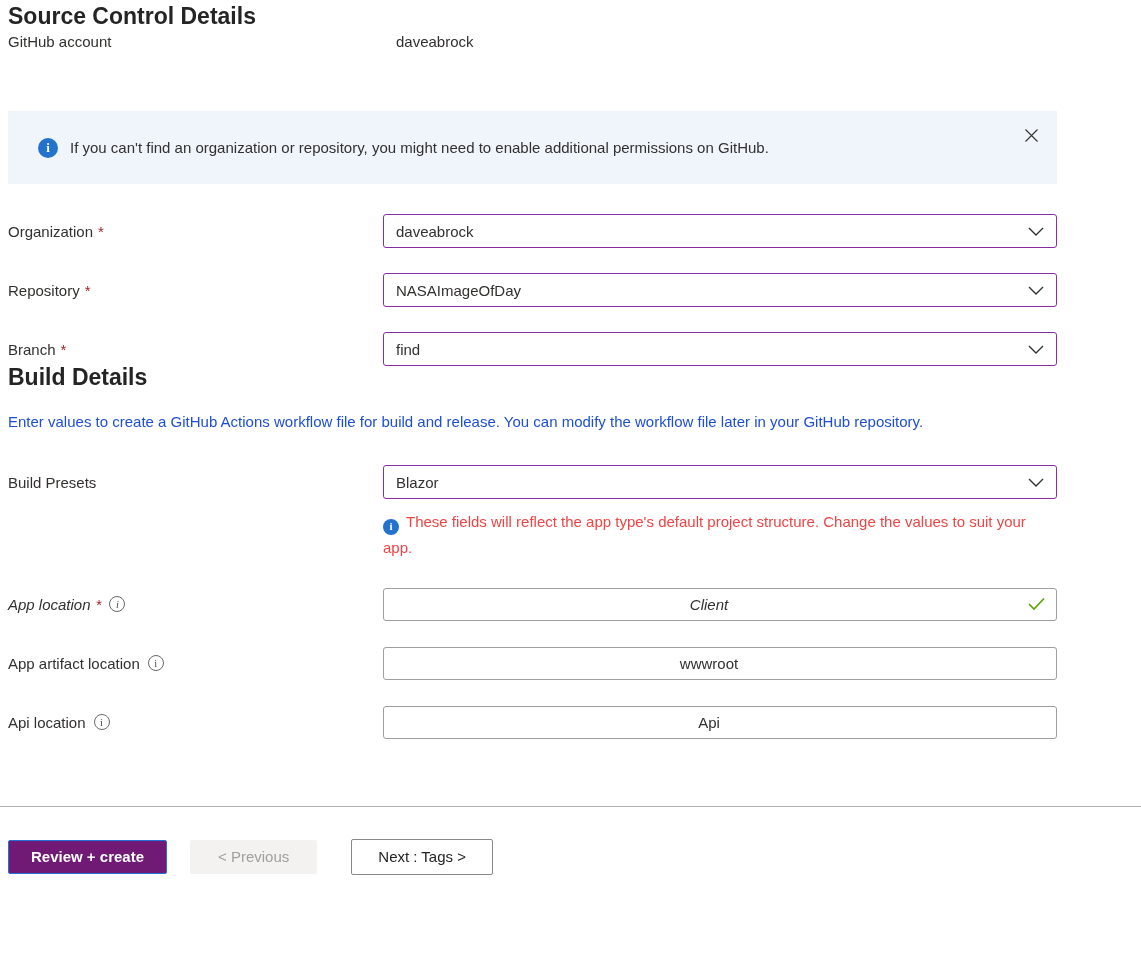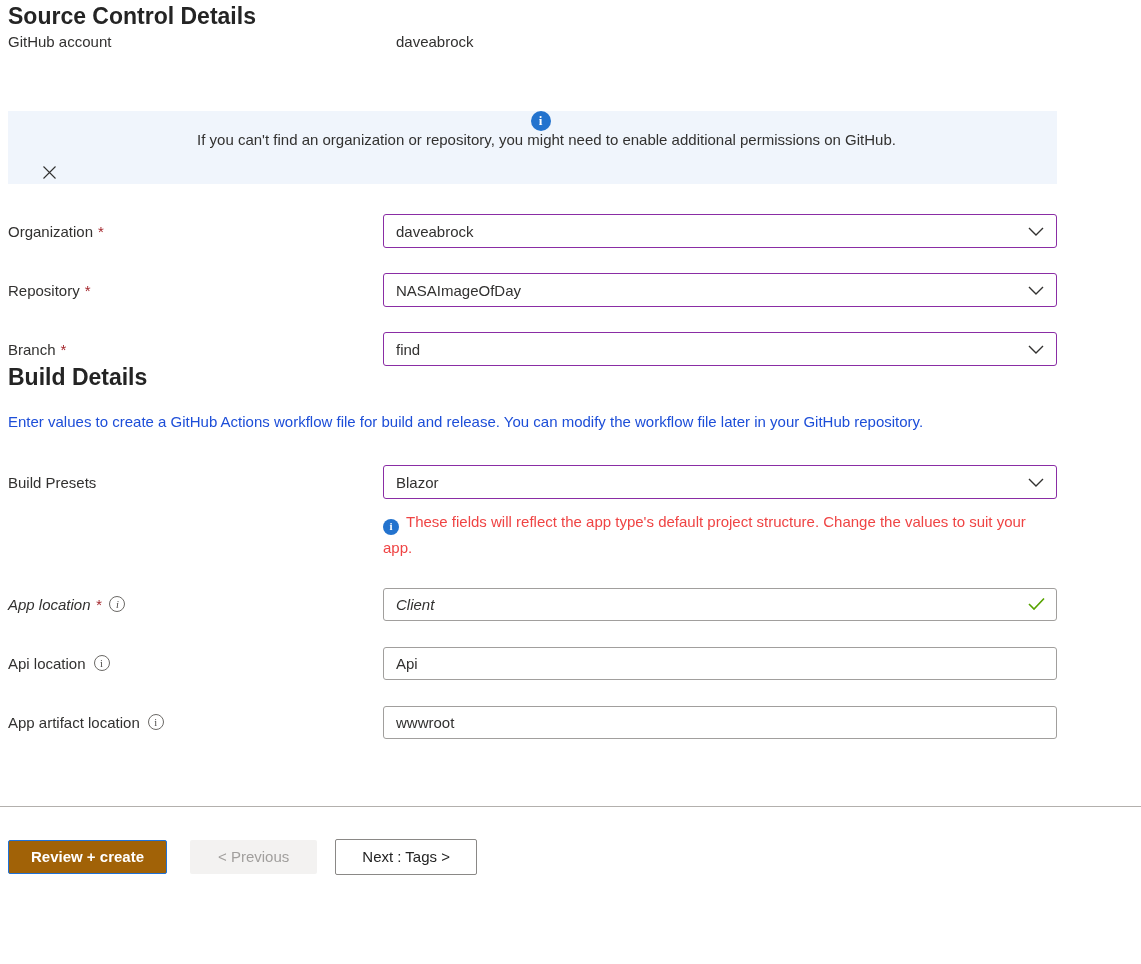--- a/index.html
+++ b/index.html
@@ -27,21 +27,20 @@
   .req { color:#A4262C; margin-left:5px; }
 
   .readonly-row { margin-top:6px; }
   .readonly-value { padding-left:13px; color:#323130; }
 
   
   .banner {
     margin-top:61px; width:1049px; min-height:73px;
     background:#F0F5FC; display:flex; align-items:center;
     padding:0 14px 0 30px;
-    flex-direction:column;
   }
   .banner-icon {
     flex:0 0 20px; width:20px; height:20px; border-radius:50%;
     background:#2373CE; color:#fff;
     display:flex; align-items:center; justify-content:center;
     font-family:"Liberation Serif", serif; font-weight:700; font-size:13px;
   }
   .icon-i::before { content:"i"; }
   .banner-text { margin-left:12px; flex:1 1 auto; color:#323130; }
   .banner-close {
@@ -74,47 +73,47 @@
     font-family:"Liberation Serif", serif; font-weight:700; font-size:11px;
     vertical-align:-3px; margin-right:7px;
   }
 
   
   .input-row { margin-top:26px; }
   .first-input-row { margin-top:28px;font-style:italic; }
   .tf-wrap { position:relative; width:100%; }
   .textfield {
     width:100%; height:33px; border:1px solid #A19F9D; border-radius:3px;
-    padding:0 34px 0 12px; font:inherit; color:#323130; background:#fff;
+    padding:0 34px 0 12px; font:inherit; color:#323130; background:#fff;text-align:center;
   }
   .check-icon { position:absolute; right:12px; top:50%; transform:translateY(-50%); line-height:0; }
 
   
   .info-circle {
     width:16px; height:16px; border:1px solid #6b6966; border-radius:50%;
     display:inline-flex; align-items:center; justify-content:center;
     font-size:10.5px; color:#494745; margin-left:8px; flex:0 0 16px;
     font-family:"Liberation Serif", serif;
   }
 
   
   .divider { height:1px; background:#B3B0AD; margin:67px 0 0 -8px; width:1141px; }
   .footer { display:flex; align-items:center; margin-top:32px; }
   .btn { font:inherit; height:34px; border-radius:2px; cursor:pointer; }
   .btn-primary {
-    background:#a16207; border:1px solid #1F72D8; color:#fff;
+    background:#701a75; border:1px solid #1F72D8; color:#fff;
     font-weight:700; padding:2px 22px;
   }
   .btn-disabled {
     background:#F3F2F1; border:none; color:#A19F9D;
     padding:0 28px; margin-left:23px; cursor:default;text-align:right;
   }
   .btn-secondary {
     background:#fff; border:1px solid #8A8886; color:#242424;
-    padding:0 26px; margin-left:18px; height:36px;
+    padding:0 26px; margin-left:34px; height:36px;
   }
 </style>
 </head>
 <body>
 
 <div class="page">
 
   <h2 class="section-heading">Source Control Details</h2>
 
   <div class="row readonly-row">
@@ -212,38 +211,38 @@
           <svg width="17" height="13" viewBox="0 0 17 13">
             <path d="M1 6.5l5 5L16 1" fill="none" stroke="#57A300" stroke-width="1.6"></path>
           </svg>
         </span>
       </div>
     </div>
   </div>
 
   <div class="row input-row">
     <div class="label-cell">
+      <span>App artifact location</span>
+      <span class="info-circle icon-i"></span>
+    </div>
+    <div class="control-cell">
+      <div class="tf-wrap">
+        <input class="textfield" type="text" value="wwwroot" style="">
+      </div>
+    </div>
+  </div>
+
+  <div class="row input-row">
+    <div class="label-cell">
       <span>Api location</span>
       <span class="info-circle icon-i"></span>
     </div>
     <div class="control-cell">
       <div class="tf-wrap">
         <input class="textfield" type="text" value="Api" style="">
-      </div>
-    </div>
-  </div>
-
-  <div class="row input-row">
-    <div class="label-cell">
-      <span>App artifact location</span>
-      <span class="info-circle icon-i"></span>
-    </div>
-    <div class="control-cell">
-      <div class="tf-wrap">
-        <input class="textfield" type="text" value="wwwroot" style="">
       </div>
     </div>
   </div>
 
   <div class="divider"></div>
 
   <div class="footer">
     <button class="btn btn-primary">Review + create</button>
     <button class="btn btn-disabled" disabled="">&lt; Previous</button>
     <button class="btn btn-secondary">Next : Tags &gt;</button>

